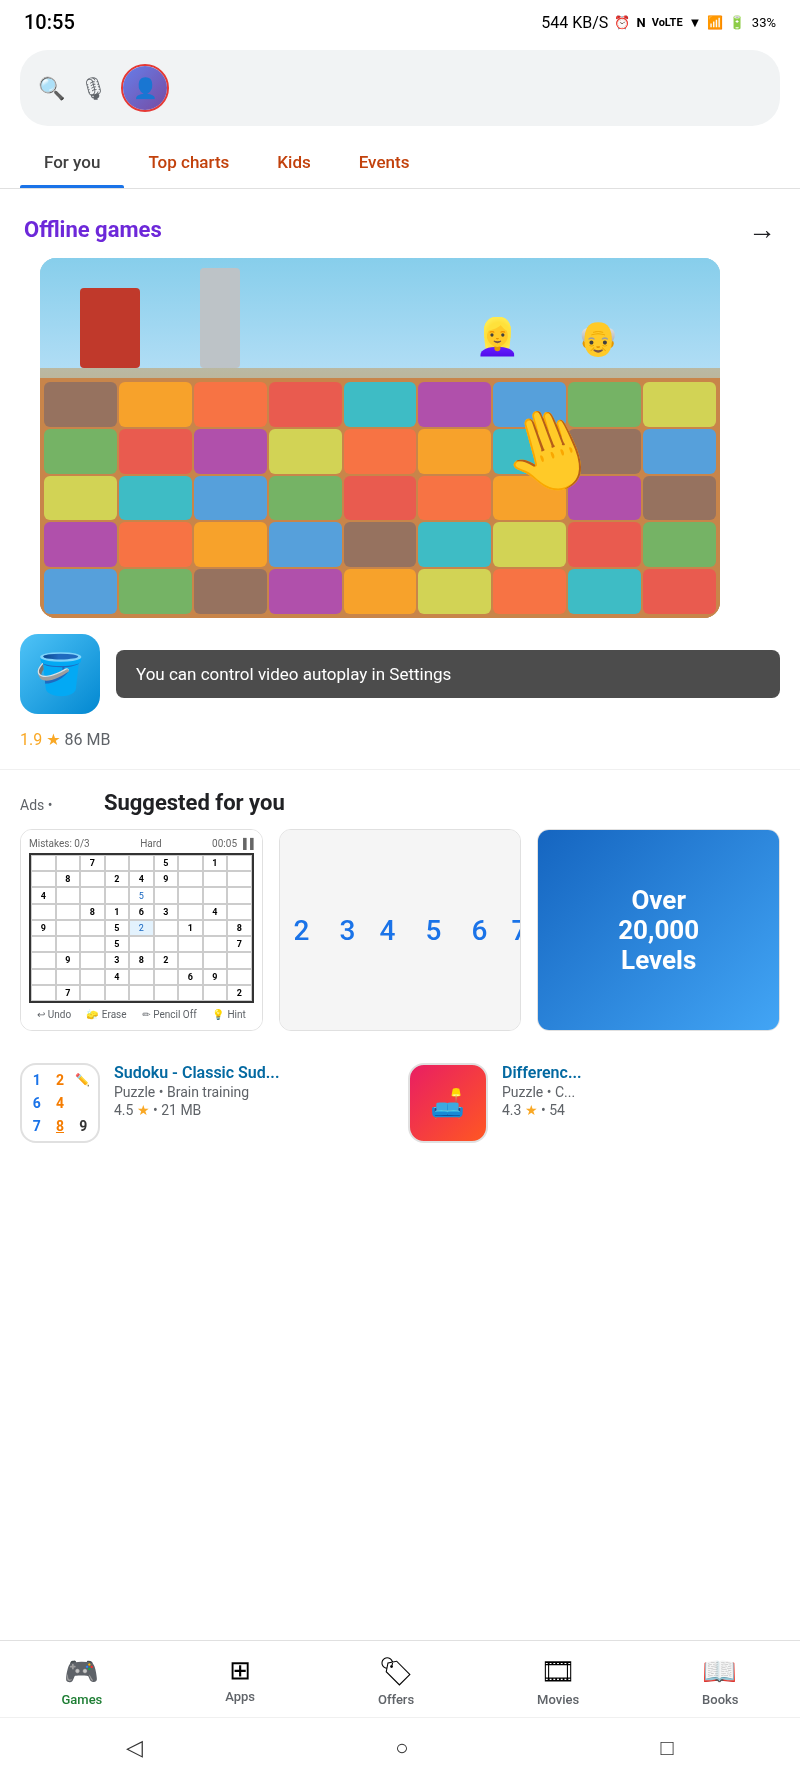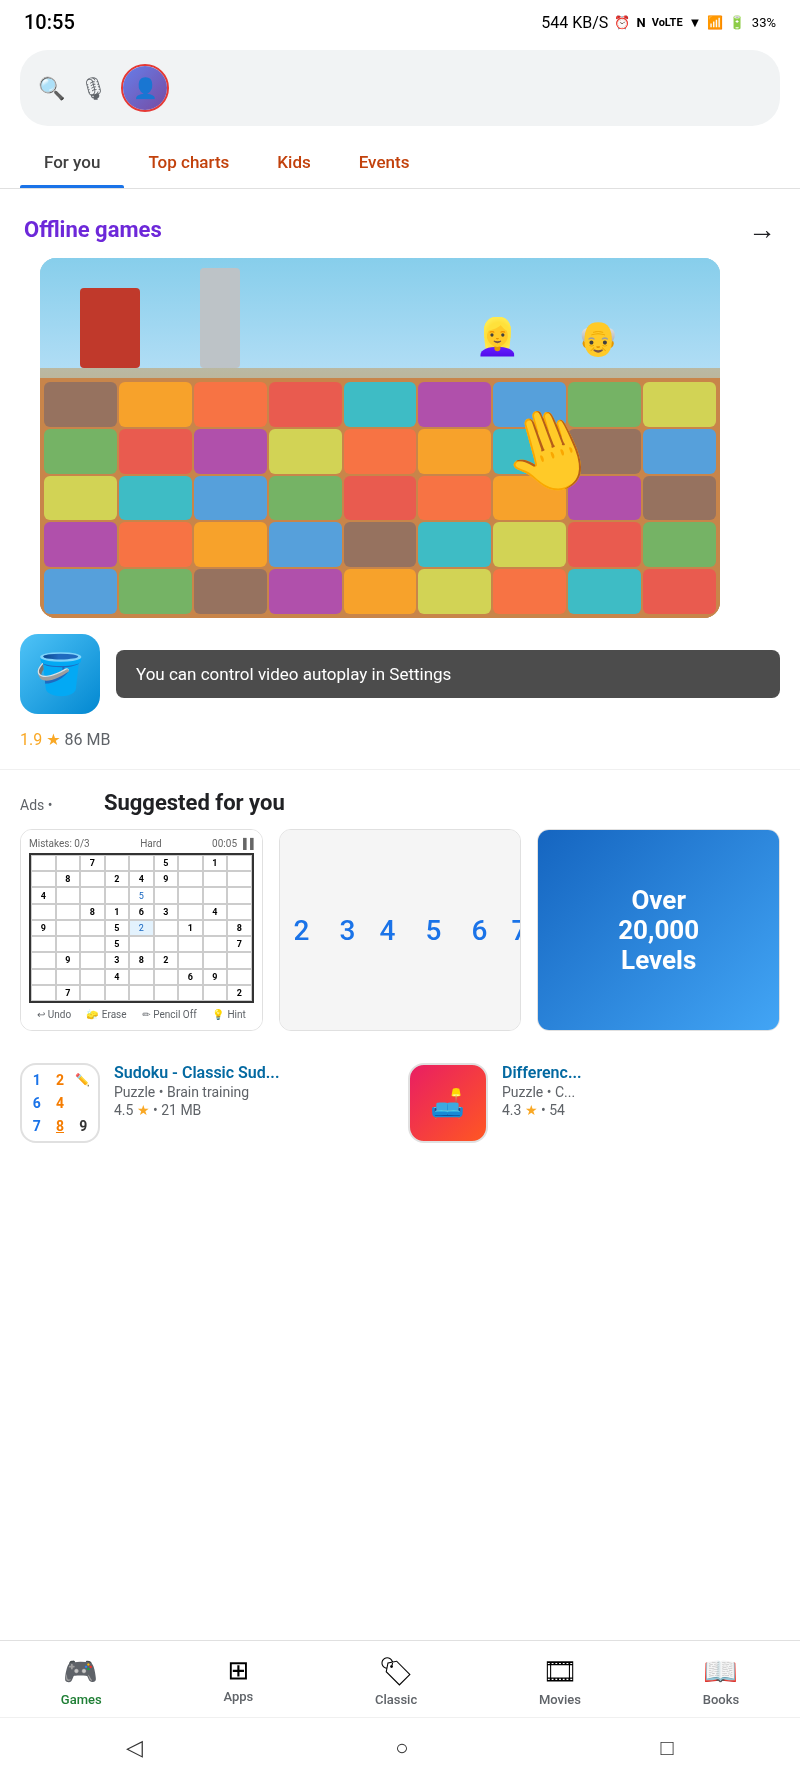--- a/index.html
+++ b/index.html
@@ -728,21 +728,21 @@
   <div class="nav-item active">
     <span class="nav-icon">🎮</span>
     <span class="nav-label">Games</span>
   </div>
   <div class="nav-item">
     <span class="nav-icon" style="font-size:26px;">⊞</span>
     <span class="nav-label">Apps</span>
   </div>
   <div class="nav-item">
     <span class="nav-icon">🏷</span>
-    <span class="nav-label">Classic</span>
+    <span class="nav-label">Offers</span>
   </div>
   <div class="nav-item">
     <span class="nav-icon">🎞</span>
     <span class="nav-label">Movies</span>
   </div>
   <div class="nav-item">
     <span class="nav-icon">📖</span>
     <span class="nav-label">Books</span>
   </div>
 </div>

